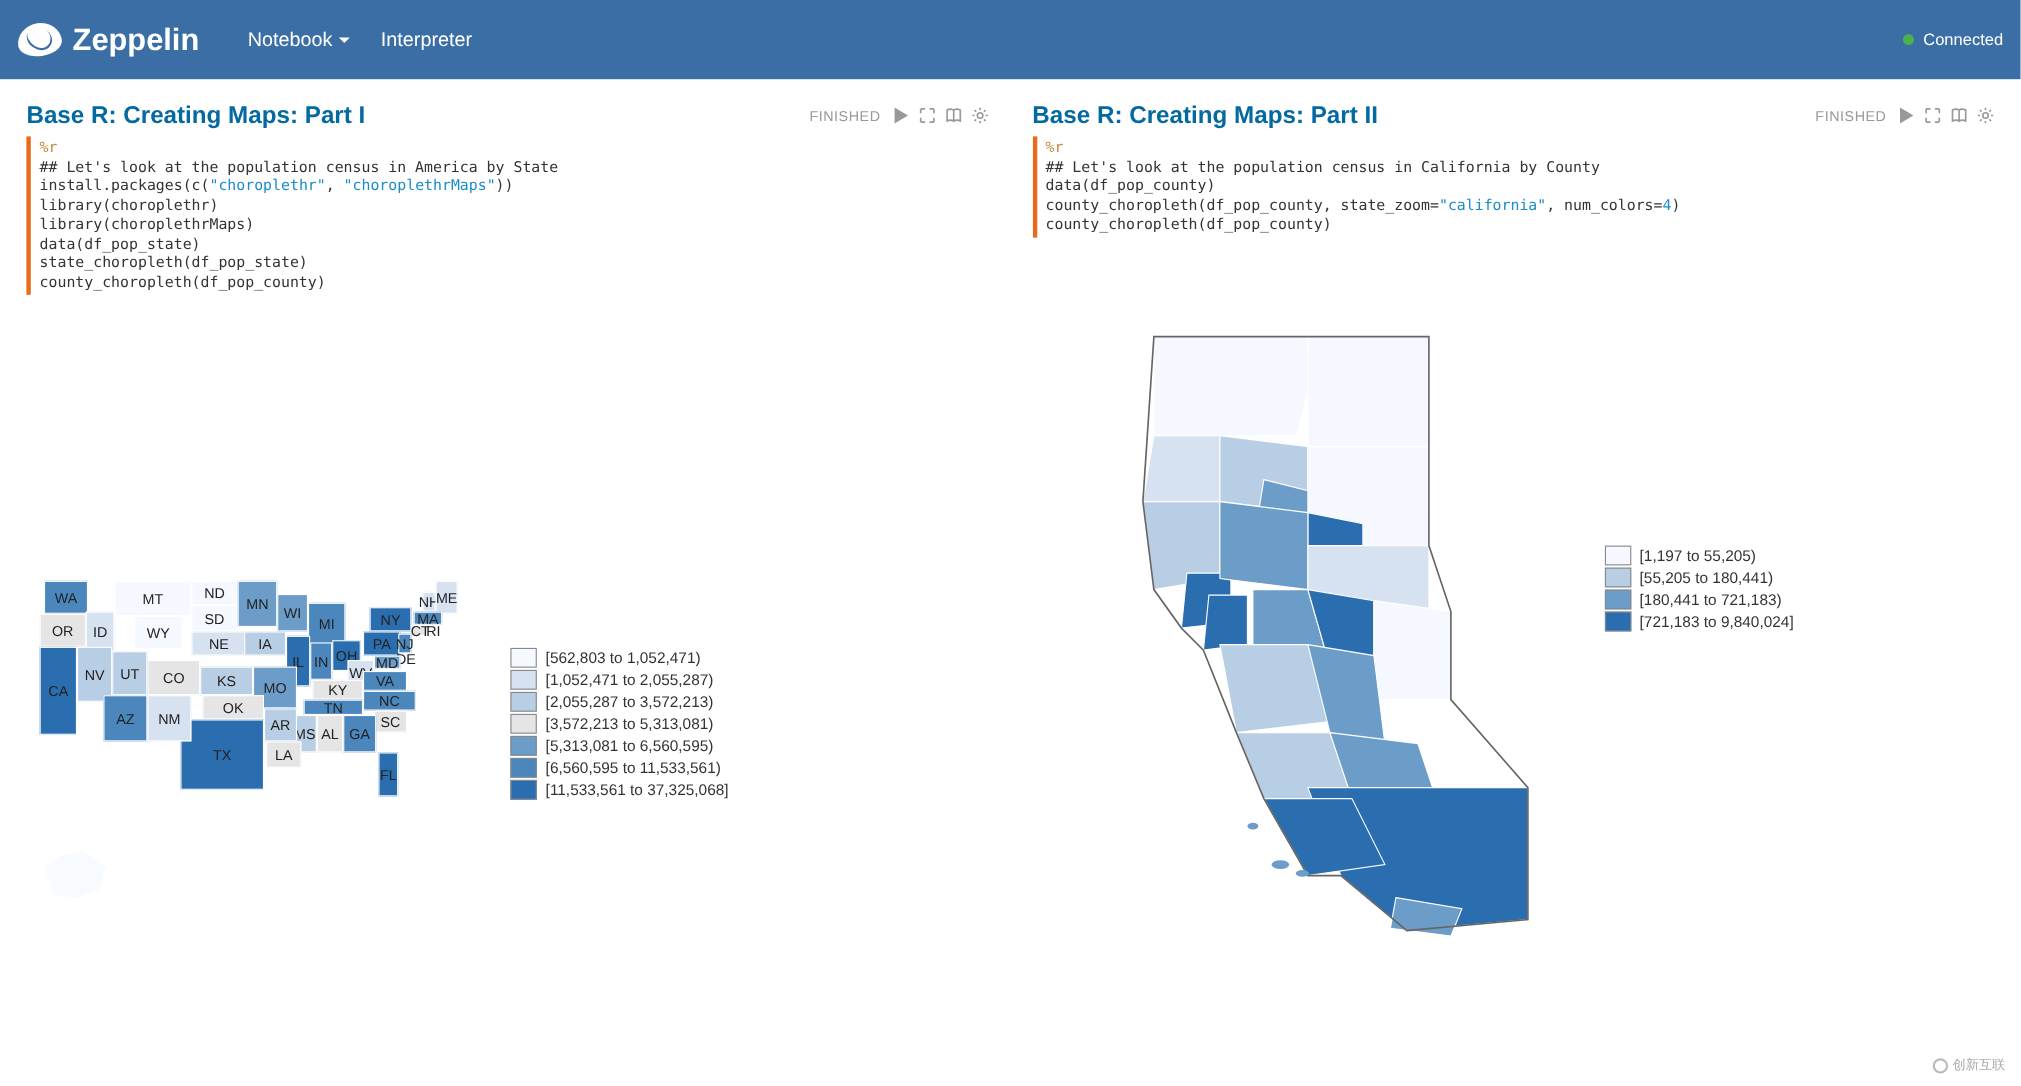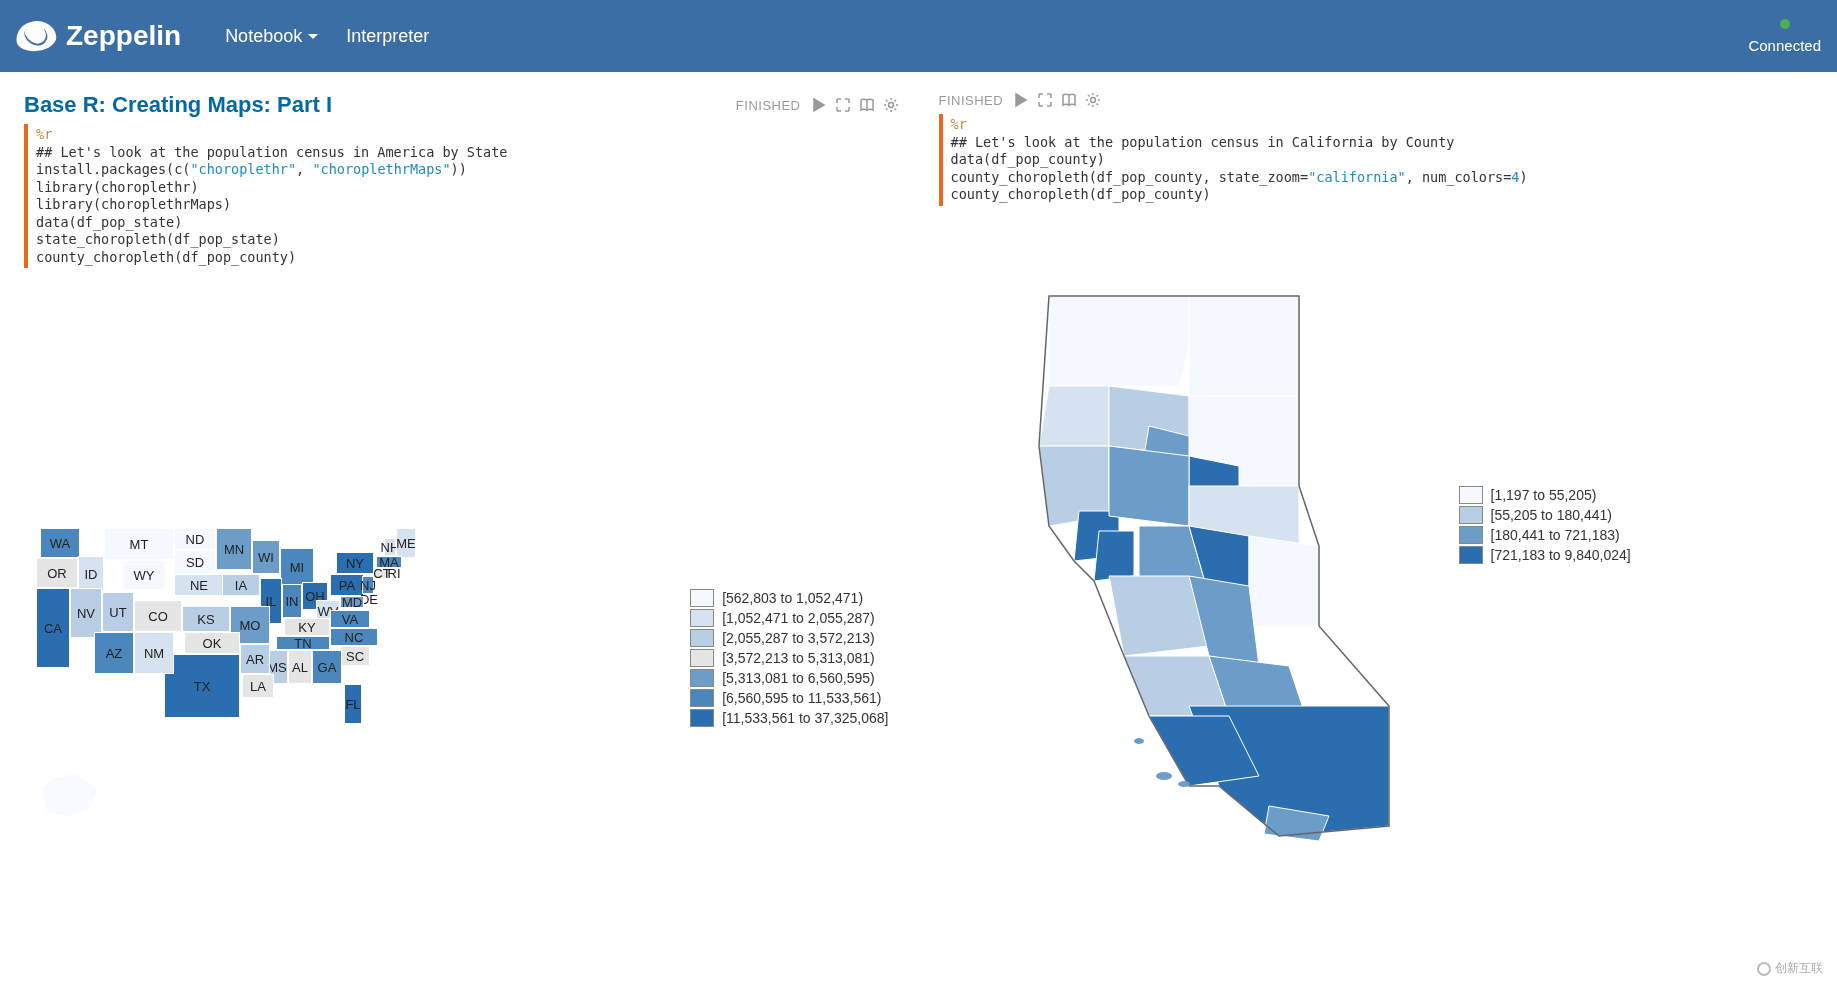--- a/index.html
+++ b/index.html
@@ -58,21 +58,20 @@
   border-left: 5px solid transparent;
   border-right: 5px solid transparent;
   border-top: 5px solid #fff;
 }
 .nav-spacer { flex: 1; }
 .connected {
   display: flex;
   align-items: center;
   gap: 8px;
   font-size: 15px;
-  flex-direction: column;
 }
 .conn-dot {
   width: 10px; height: 10px;
   background: #4caf50;
   border-radius: 50%;
 }
 .content {
   display: flex;
   gap: 8px;
   padding: 12px 8px;
@@ -130,23 +129,22 @@
   margin-top: 20px;
   display: flex;
   align-items: center;
   justify-content: center;
   position: relative;
 }
 
 .us-wrap {
   display: flex;
   align-items: center;
-  gap: 20px;
   width: 100%;
-  justify-content: space-between;
+  justify-content: flex-start;
   padding: 0 10px;
   margin-top: 240px;
 }
 .us-map {
   position: relative;
   width: 430px;
   height: 260px;
 }
 .state {
   position: absolute;
@@ -378,20 +376,21 @@
               <span class="swatch c7"></span>
                    <span>[11,533,561 to 37,325,068]</span>
             </div>
           </div>
       </div>
     </div>
   </div>
 
   <div class="paragraph">
     <div class="para-header">
+      <div class="para-title">Base R: Creating Maps: Part II</div>
       <div class="para-status">FINISHED</div>
       <div class="para-controls">
         <span class="ctrl-icon">
           <svg viewBox="0 0 16 16">
               <polygon points="3,2 13,8 3,14" fill="#999"></polygon>
             </svg>
         </span>
         <span class="ctrl-icon">
           <svg viewBox="0 0 16 16">
               <path d="M2 2h4M2 2v4M14 2h-4M14 2v4M2 14h4M2 14v-4M14 14h-4M14 14v-4"></path>

